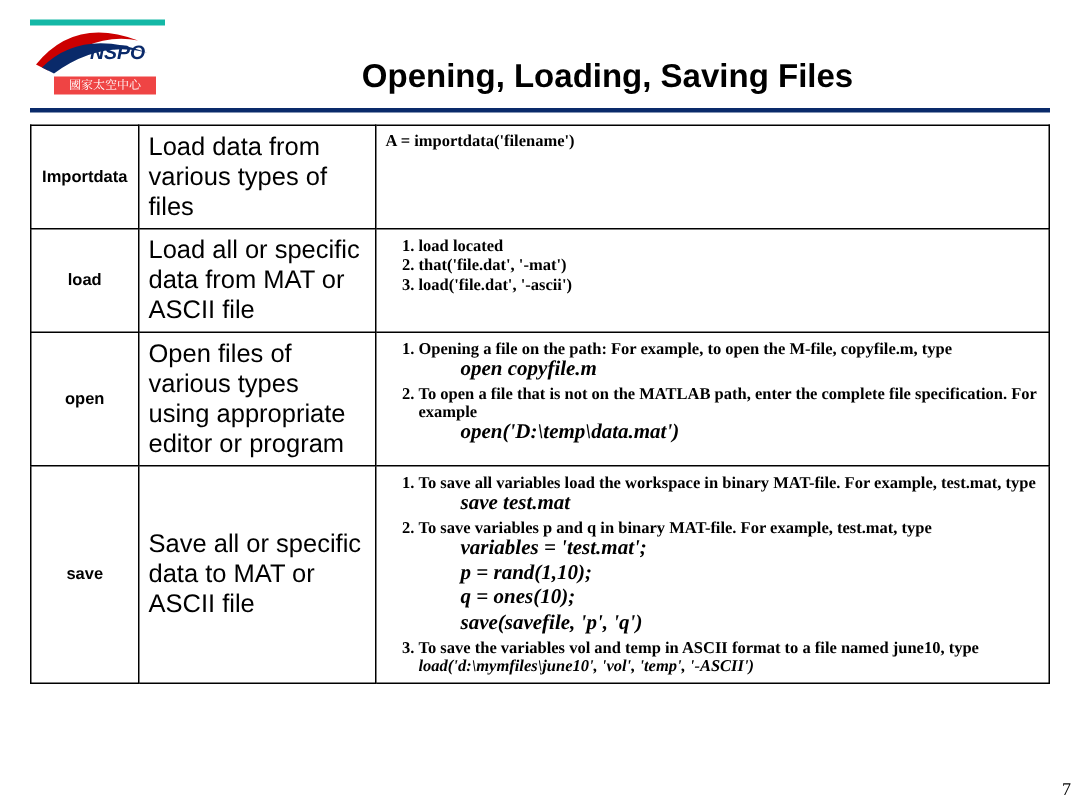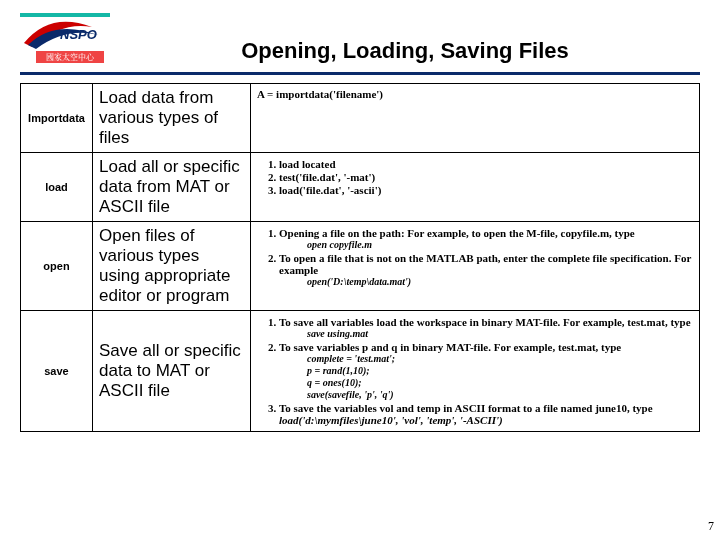--- a/index.html
+++ b/index.html
@@ -97,21 +97,21 @@
     margin: 0;
     padding-left: 22px;
   }
   ol.num li {
     margin: 1px 0;
   }
   .example {
     font-style: italic;
     font-family: "Times New Roman", Times, serif;
     margin-left: 28px;
-    font-size: 10px;
+    font-size: 14px;
     line-height: 1.2;
   }
   .pagenum {
     position: absolute;
     right: 6px;
     bottom: 6px;
     font-family: "Times New Roman", serif;
     font-size: 12px;
   }
 </style>
@@ -145,21 +145,21 @@
       <td class="desc">Load data from various types of files</td>
       <td class="syntax">A = importdata('filename')</td>
     </tr>
 
     <tr>
       <td class="directive">load</td>
       <td class="desc">Load all or specific data from MAT or ASCII file</td>
       <td class="syntax">
         <ol class="num">
           <li>load located</li>
-          <li>test('file.dat', '-mat')</li>
+          <li>that('file.dat', '-mat')</li>
           <li>load('file.dat', '-ascii')</li>
         </ol>
       </td>
     </tr>
 
     <tr>
       <td class="directive">open</td>
       <td class="desc">Open files of various types using appropriate editor or program</td>
       <td class="syntax">
         <ol class="num">
@@ -175,26 +175,26 @@
       </td>
     </tr>
 
     <tr>
       <td class="directive">save</td>
       <td class="desc">Save all or specific data to MAT or ASCII file</td>
       <td class="syntax">
         <ol class="num">
           <li>
             <span>To save all variables load the workspace in binary MAT-file. For example, test.mat, type</span>
-            <div class="example">save using.mat</div>
+            <div class="example">save test.mat</div>
           </li>
           <li>
             <span>To save variables p and q in binary MAT-file. For example, test.mat, type</span>
             <div class="example">
-              <div>complete = 'test.mat';</div>
+              <div>variables = 'test.mat';</div>
               <div>p = rand(1,10);</div>
               <div>q = ones(10);</div>
               <div>save(savefile, 'p', 'q')</div>
             </div>
           </li>
           <li>
             <span>To save the variables vol and temp in ASCII format to a file named june10, type </span><i>load('d:\mymfiles\june10', 'vol', 'temp', '-ASCII')</i>
           </li>
         </ol>
       </td>

